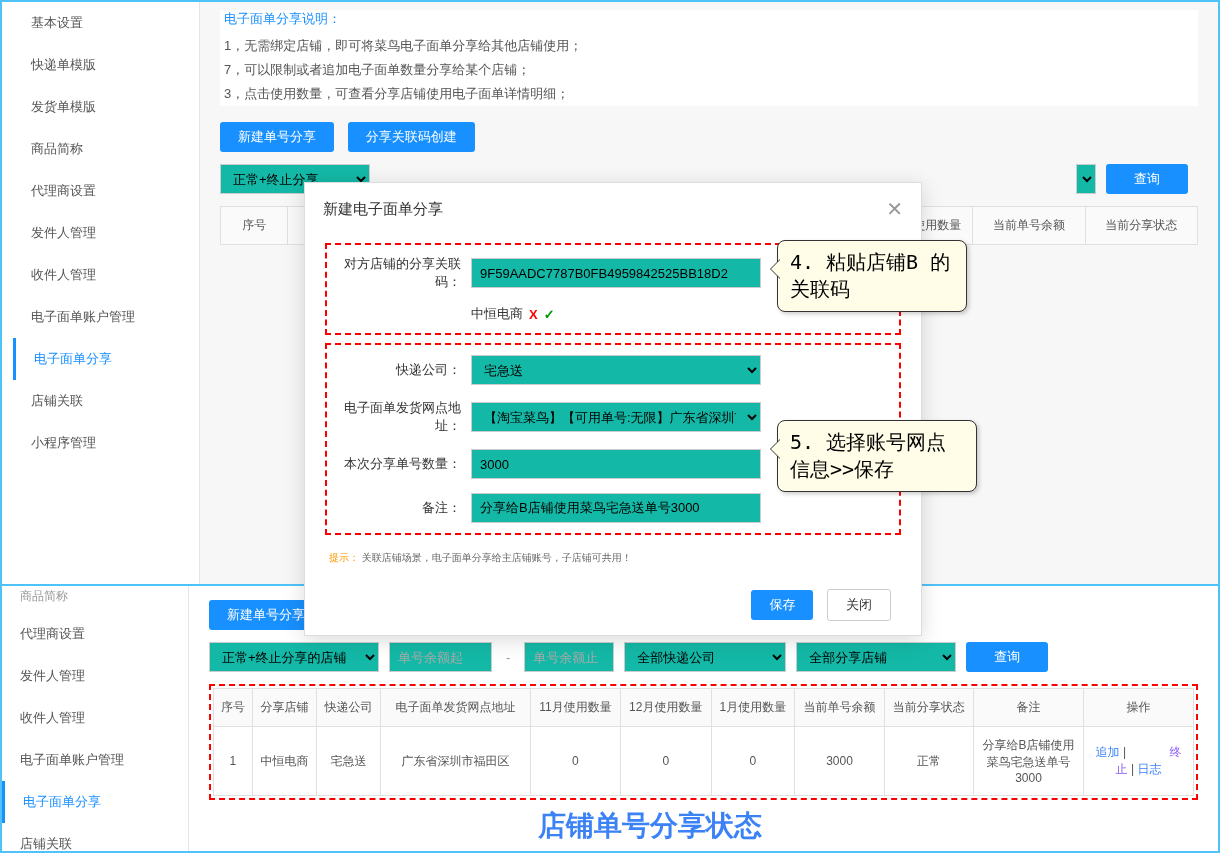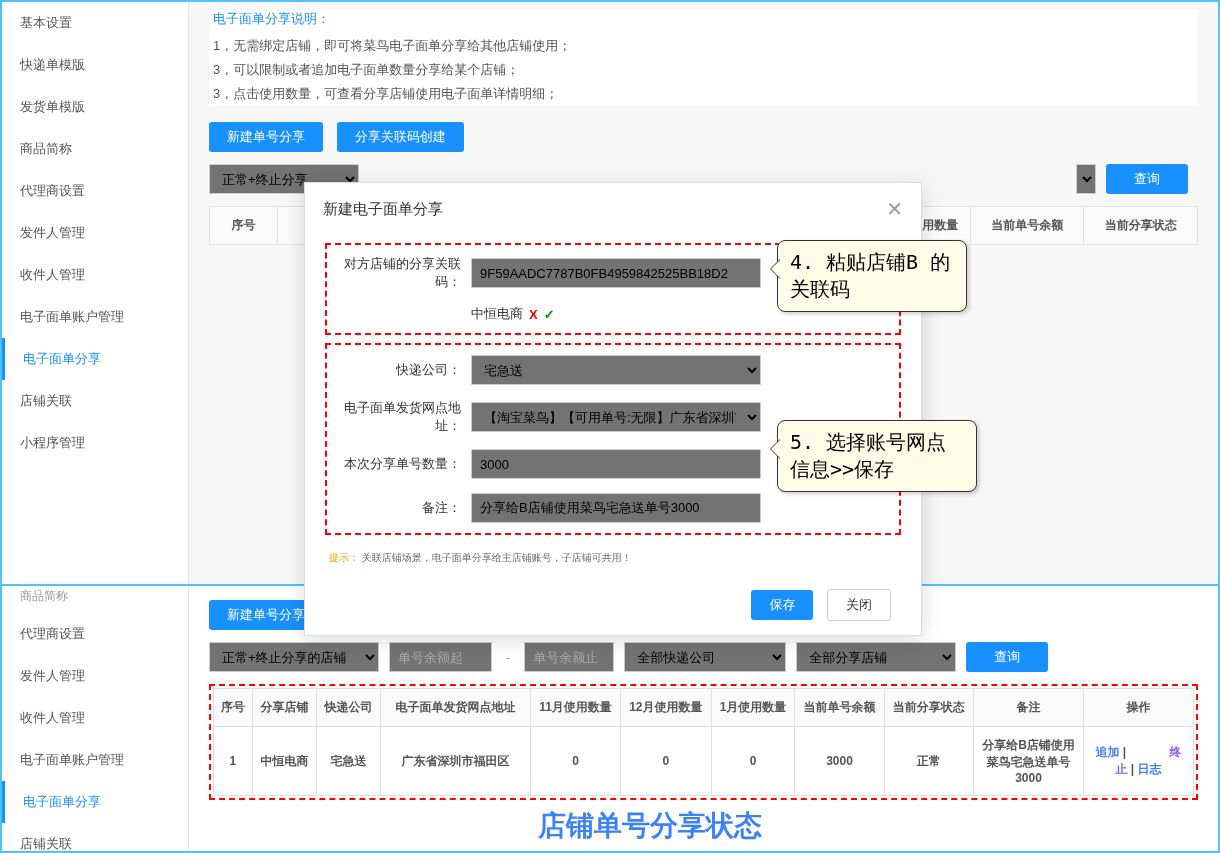--- a/index.html
+++ b/index.html
@@ -1,36 +1,36 @@
 <!DOCTYPE html>
 <html><head>
 <meta charset="utf-8">
 <style>
 * { box-sizing: border-box; margin: 0; padding: 0; }
 body { font-family: "Microsoft YaHei", Arial, sans-serif; font-size: 13px; color: #333; background: #fff; }
 .outer-frame { border: 2px solid #4fc3f7; width: 1220px; height: 853px; position: relative; overflow: hidden; }
 .panel { display: flex; position: relative; }
-.panel.top { height: 584px; border-bottom: 2px solid #4fc3f7; }
+.panel.top { height: 584px; border-bottom: 2px solid #4fc3f7; padding-left: 11px; }
 .panel.bottom { height: 266px; }
 .sidebar { width: 187px; border-right: 1px solid #e5e5e5; background: #fff; padding-top: 0; }
 .sidebar .nav-item { padding: 12px 18px; color: #555; cursor: pointer; border-bottom: 0; }
 .sidebar .nav-item.active { color: #1890ff; border-left: 3px solid #1890ff; background: #fff; font-weight: 500; }
 .content { flex: 1; padding: 14px 20px; position: relative; background: #fff; }
 .help-box { color: #1890ff; font-size: 13px; margin-bottom: 6px; }
 .help-line { color: #555; font-size: 13px; line-height: 24px; }
 .btn-row { margin: 16px 0 12px; }
 .btn { display: inline-block; padding: 6px 18px; background: #1890ff; color: #fff; border: none; border-radius: 3px; font-size: 13px; cursor: pointer; margin-right: 10px; }
 .btn.plain { background: #fff; color: #333; border: 1px solid #ccc; }
 .btn.query { padding: 6px 28px; }
 .filter-row { display: flex; gap: 10px; align-items: center; margin-bottom: 12px; }
-.sel, .inp { border: 1px solid #ccc; padding: 5px 8px; font-size: 13px; height: 30px; background: #737373; }
+.sel, .inp { border: 1px solid #ccc; padding: 5px 8px; font-size: 13px; height: 30px; background: #14b8a6; }
 .sel { min-width: 150px; }
 .inp.ph::placeholder { color: #aaa; }
 .table { width: 100%; border-collapse: collapse; border: 1px solid #e0e0e0; }
-.table th, .table td { border: 1px solid #e0e0e0; padding: 10px 6px; text-align: center; font-size: 12px; font-weight: bold; color: #555; }
+.table th, .table td { border: 1px solid #e0e0e0; padding: 10px 6px; text-align: center; font-size: 12px; font-weight: normal; color: #555; }
 .table th { background: #fafafa; }
 .link-blue { color: #3b82f6; cursor: pointer; }
 .link-red { color: #8b5cf6; cursor: pointer; margin-left: 40px; }
 .modal { position: absolute; top: 180px; left: 302px; width: 618px; background: #fff; border: 1px solid #ddd; box-shadow: 0 4px 20px rgba(0,0,0,0.15); z-index: 100; }
 .modal-header { padding: 14px 18px; display: flex; justify-content: space-between; align-items: center; border-bottom: 0; }
 .modal-title { font-size: 15px; color: #333; }
 .modal-close { font-size: 20px; color: #999; cursor: pointer; background: none; border: none; }
 .modal-body { padding: 8px 20px 10px; }
 .form-row { display: flex; align-items: center; margin-bottom: 14px; }
 .form-label { width: 140px; text-align: right; padding-right: 10px; font-size: 13px; color: #333; }
@@ -67,21 +67,21 @@
       <div class="nav-item">电子面单账户管理</div>
       <div class="nav-item active">电子面单分享</div>
       <div class="nav-item">店铺关联</div>
       <div class="nav-item">小程序管理</div>
     </div>
 
     <div class="content" style="background:#f7f7f7;padding-top:8px;">
       <div style="background:#fff;padding:0 4px;">
         <div class="help-box">电子面单分享说明：</div>
         <div class="help-line">1，无需绑定店铺，即可将菜鸟电子面单分享给其他店铺使用；</div>
-        <div class="help-line">3，可以限制或者追加电子面单数量分享给某个店铺；</div>
+        <div class="help-line">7，可以限制或者追加电子面单数量分享给某个店铺；</div>
         <div class="help-line">3，点击使用数量，可查看分享店铺使用电子面单详情明细；</div>
       </div>
 
       <div class="btn-row">
         <button class="btn">新建单号分享</button>
         <button class="btn">分享关联码创建</button>
       </div>
 
       <div class="filter-row">
         <select class="sel" style="width:100px;"><option>正常+终止分享</option></select>

